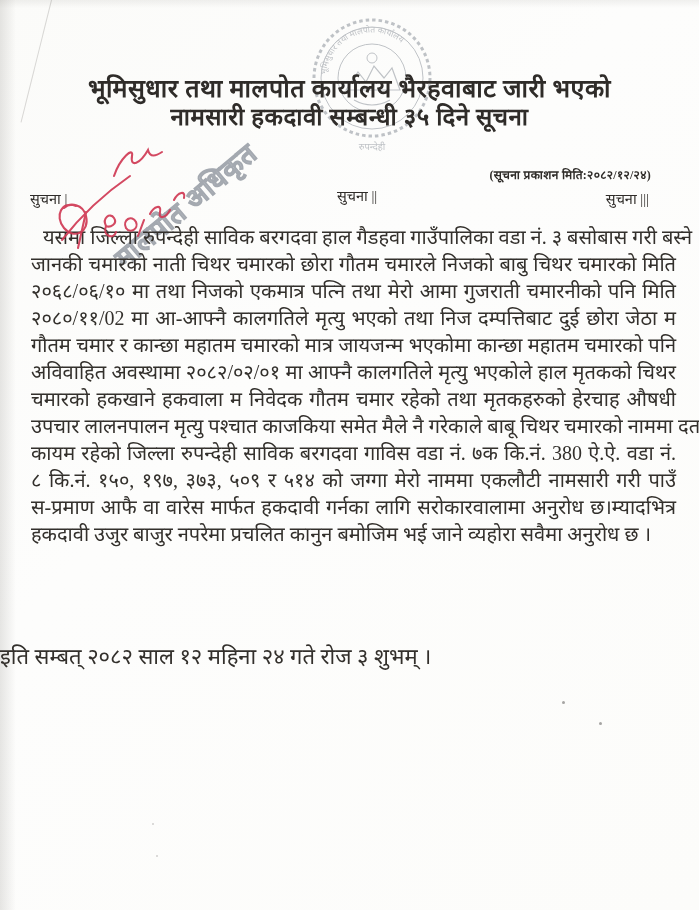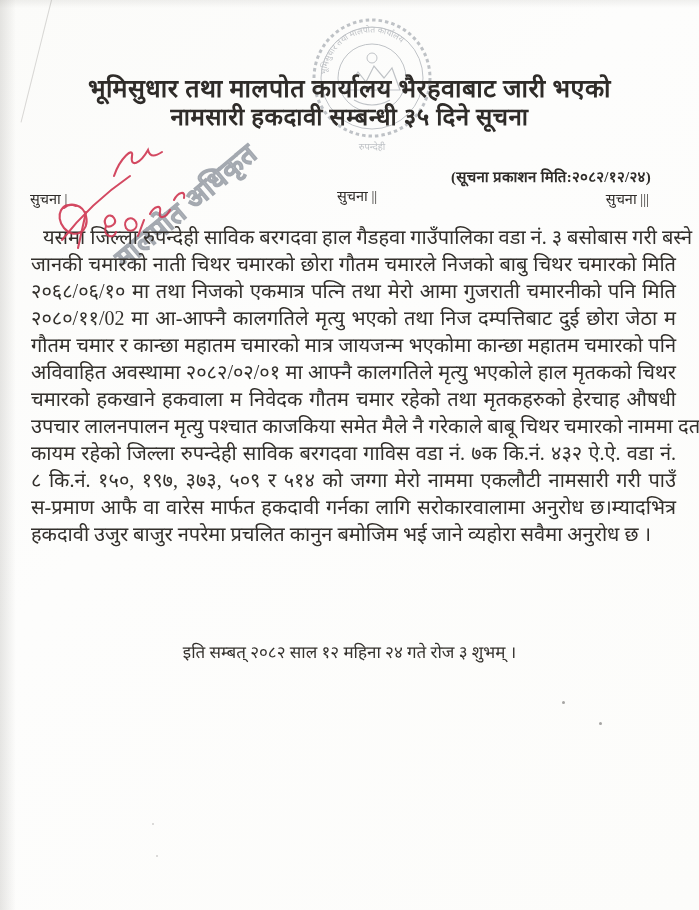--- a/index.html
+++ b/index.html
@@ -39,21 +39,21 @@
   
   .title-block{
     position:absolute;left:0;top:76px;width:699px;text-align:center;
     font-weight:bold;line-height:1.0;z-index:3;
   }
   .title-line1{font-size:25px;letter-spacing:0.5px;}
   .title-line2{font-size:24px;margin-top:4px;letter-spacing:0.5px;}
 
   .pub-date{
     position:absolute;right:48px;top:166px;
-    font-size:15px;font-weight:bold;letter-spacing:0.3px;z-index:3;
+    font-size:12px;font-weight:bold;letter-spacing:0.3px;z-index:3;
   }
 
   .notice-row{position:absolute;left:0;top:188px;width:699px;height:22px;font-size:14.5px;z-index:3;}
   .notice-1{position:absolute;left:30px;top:0;}
   .notice-2{position:absolute;left:337px;top:-3px;}
   .notice-3{position:absolute;right:50px;top:0;}
 
   
   .officer-stamp{
     position:absolute;left:130px;top:238px;z-index:2;
@@ -73,22 +73,22 @@
     font-size:20px;color:#33302c;
   }
   .body-line{
     height:27px;line-height:27px;white-space:nowrap;
     text-align:justify;text-align-last:justify;
   }
   .body-line.first{text-indent:12px;}
   .body-line.last{text-align-last:left;white-space:normal;}
 
   .closing-line{
-    position:absolute;left:0;top:640px;width:699px;text-align:center;
-    font-size:17px;color:#33302c;z-index:3;
+    position:absolute;left:0;top:640px;width:699px;
+    font-size:22px;color:#33302c;z-index:3;
   }
 </style>
 </head>
 <body>
 
 <div class="page">
 
   <div class="edge-shadow-left"></div>
   <div class="edge-shadow-top"></div>
   <div class="crease"></div>
@@ -149,21 +149,21 @@
 
   <div class="body-text">
     <div class="body-line first">यसमा जिल्ला रुपन्देही साविक बरगदवा हाल गैडहवा गाउँपालिका वडा नं. ३ बसोबास गरी बस्ने</div>
     <div class="body-line">जानकी चमारको नाती चिथर चमारको छोरा गौतम चमारले निजको बाबु चिथर चमारको मिति</div>
     <div class="body-line">२०६८/०६/१० मा तथा निजको एकमात्र पत्नि तथा मेरो आमा गुजराती चमारनीको पनि मिति</div>
     <div class="body-line">२०८०/११/02 मा आ-आफ्नै कालगतिले मृत्यु भएको तथा निज दम्पत्तिबाट दुई छोरा जेठा म</div>
     <div class="body-line">गौतम चमार र कान्छा महातम चमारको मात्र जायजन्म भएकोमा कान्छा महातम चमारको पनि</div>
     <div class="body-line">अविवाहित अवस्थामा २०८२/०२/०१ मा आफ्नै कालगतिले मृत्यु भएकोले हाल मृतकको चिथर</div>
     <div class="body-line">चमारको हकखाने हकवाला म निवेदक गौतम चमार रहेको तथा मृतकहरुको हेरचाह औषधी</div>
     <div class="body-line">उपचार लालनपालन मृत्यु पश्चात काजकिया समेत मैले नै गरेकाले बाबू चिथर चमारको नाममा दर्ता</div>
-    <div class="body-line">कायम रहेको जिल्ला रुपन्देही साविक बरगदवा गाविस वडा नं. ७क कि.नं. ४३२ ऐ.ऐ. वडा नं.</div>
+    <div class="body-line">कायम रहेको जिल्ला रुपन्देही साविक बरगदवा गाविस वडा नं. ७क कि.नं. 380 ऐ.ऐ. वडा नं.</div>
     <div class="body-line">८ कि.नं. १५०, १९७, ३७३, ५०९ र ५१४ को जग्गा मेरो नाममा एकलौटी नामसारी गरी पाउँ</div>
     <div class="body-line">स-प्रमाण आफै वा वारेस मार्फत हकदावी गर्नका लागि सरोकारवालामा अनुरोध छ।म्यादभित्र</div>
     <div class="body-line last">हकदावी उजुर बाजुर नपरेमा प्रचलित कानुन बमोजिम भई जाने व्यहोरा सवैमा अनुरोध छ ।</div>
   </div>
 
   <div class="closing-line">इति सम्बत् २०८२ साल १२ महिना २४ गते रोज ३ शुभम् ।</div>
 
 </div>
 
 </body></html>

